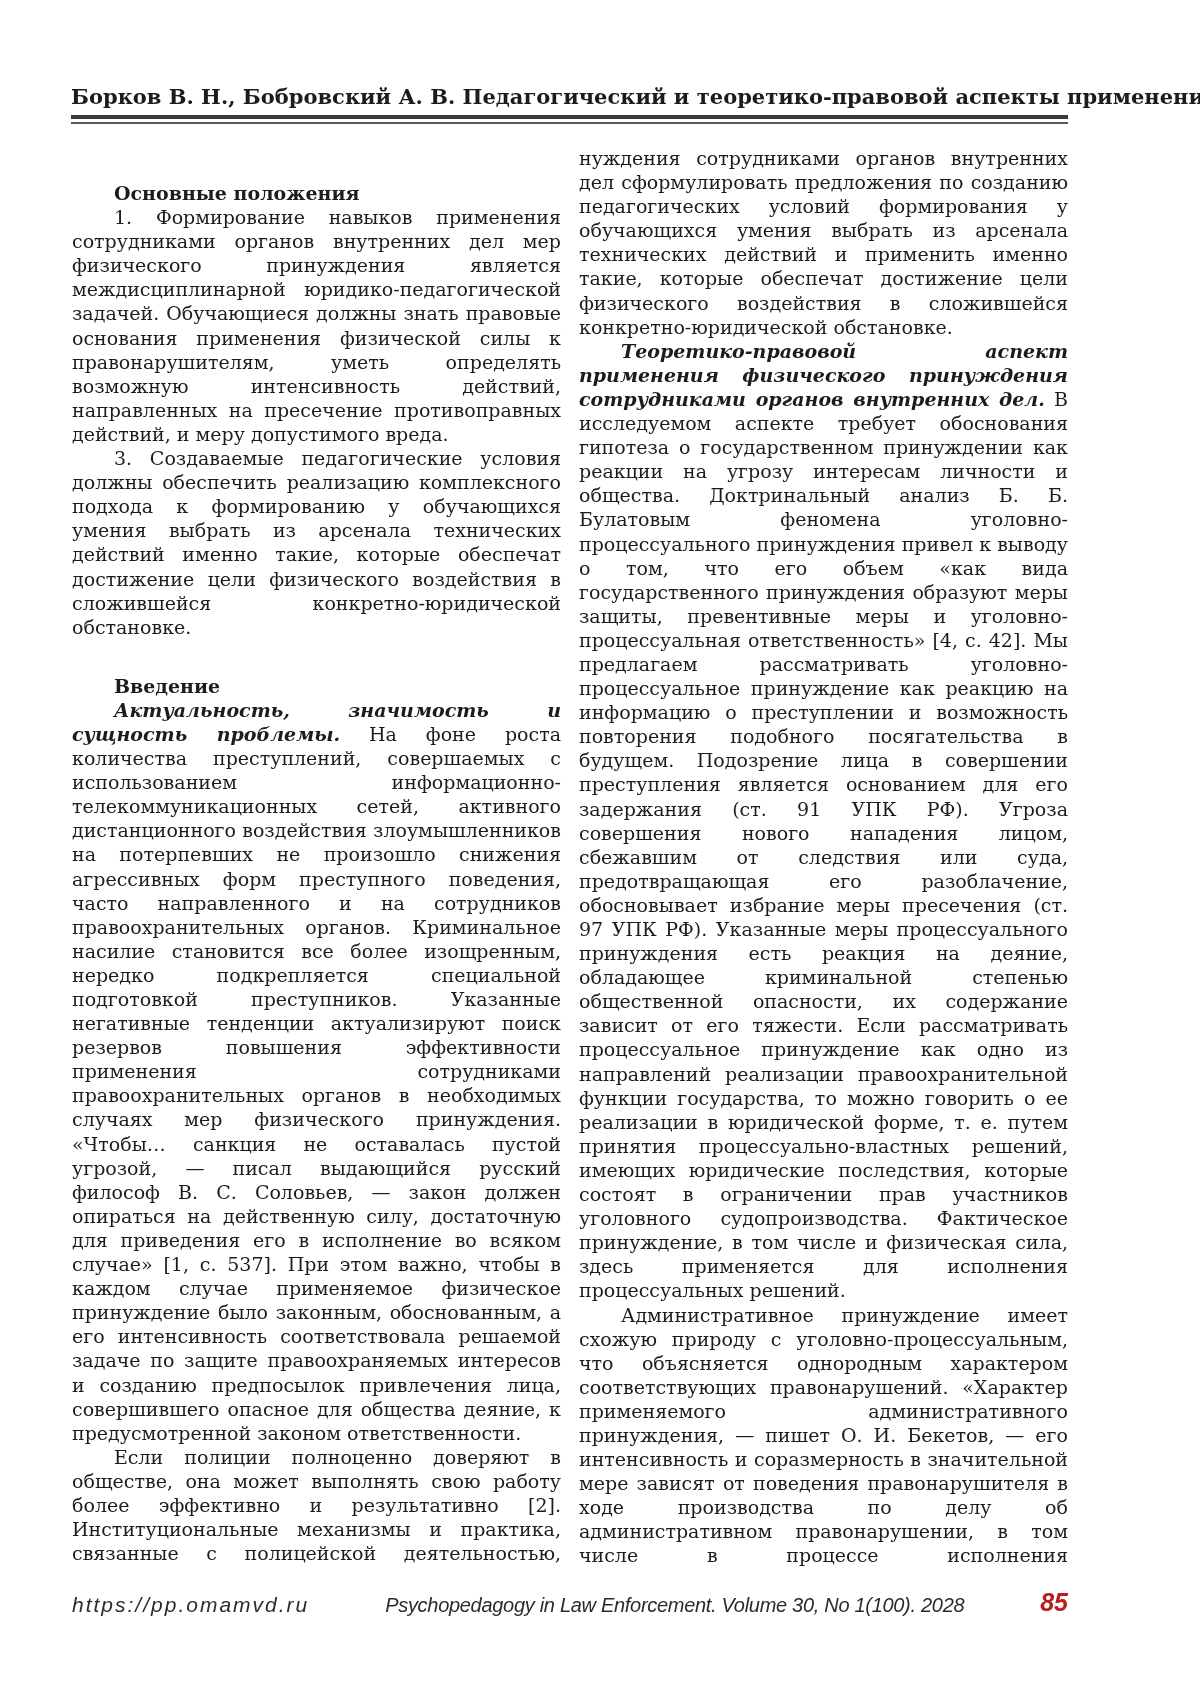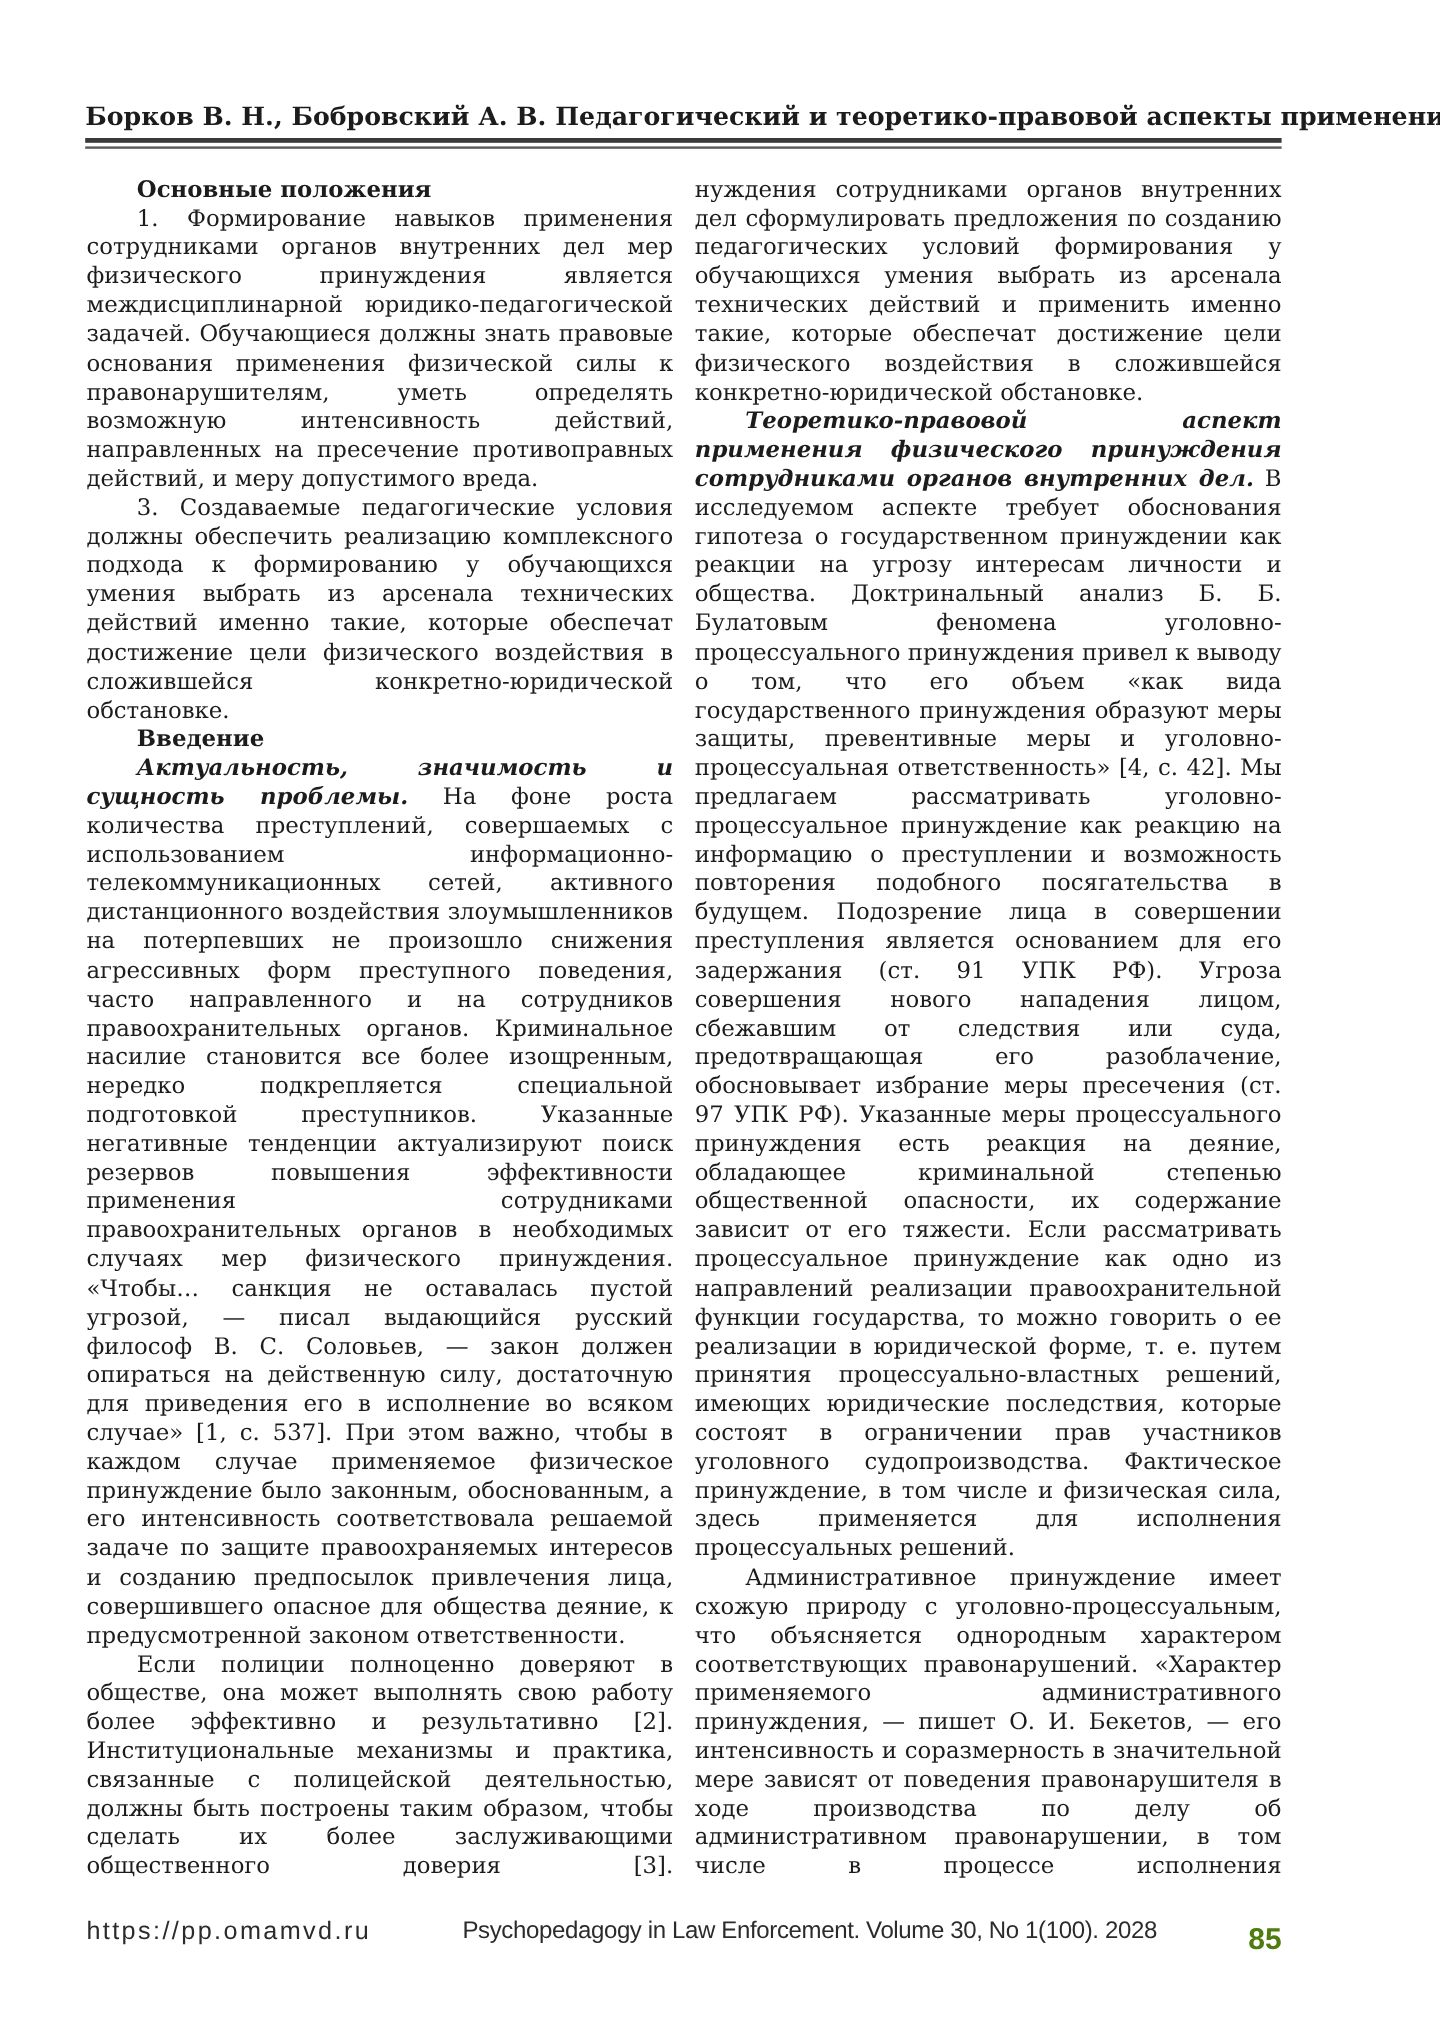--- a/index.html
+++ b/index.html
@@ -52,49 +52,50 @@
     hyphens: auto;
   }
   .column p {
     margin: 0;
     text-indent: 42px;
   }
   .column p.no-indent { text-indent: 0; }
   .column p.heading {
     font-weight: bold;
     text-align: left;
+    margin-top: 35px;
   }
   .seg-normal { font-weight: normal; font-style: normal; }
   .seg-bold { font-weight: bold; font-style: normal; }
   .seg-bold-italic { font-weight: bold; font-style: italic; }
   .page-footer {
     position: absolute;
     top: 1588px;
     left: 72px;
     width: 996px;
     display: flex;
-    align-items: center;
+    align-items: flex-end;
     justify-content: space-between;
     font-family: "Liberation Sans", sans-serif;
     color: #2b2b2b;
+    font-style: italic;
   }
   .footer-url {
     font-size: 21px;
     font-weight: 500;
     letter-spacing: 2px;
   }
   .footer-journal {
     font-size: 20px;
     letter-spacing: -0.3px;
   }
   .footer-page-number {
     font-size: 25px;
     font-weight: bold;
-    color: #4d7c0f;
-    margin-top: 14px;
+    color: #b91c1c;
   }
 </style>
 </head>
 <body>
 
 <div class="page-header">
   <span class="authors">Борков В. Н., Бобровский А. В.</span><span> Педагогический и теоретико-правовой аспекты применения...</span>
 </div>
 
 <div class="header-rule"></div>

